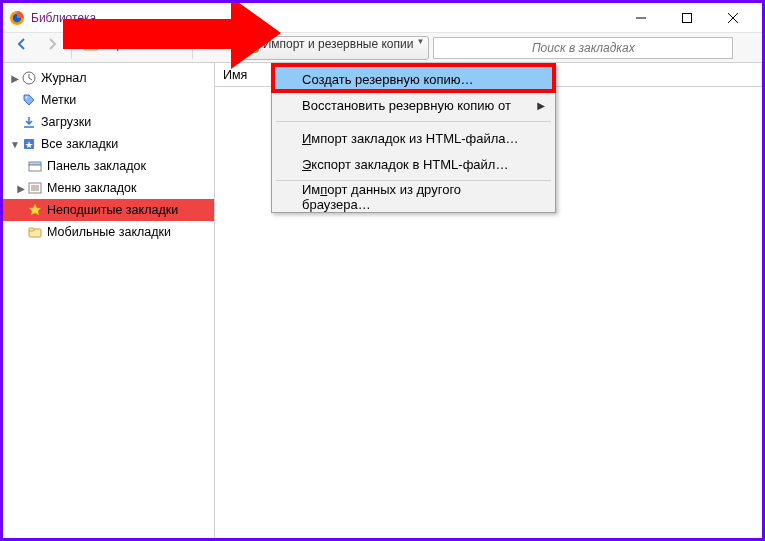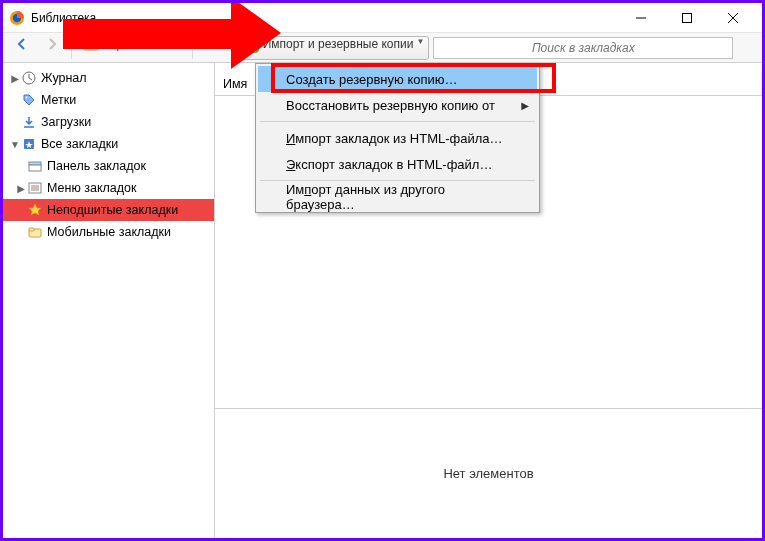--- a/index.html
+++ b/index.html
@@ -1,49 +1,49 @@
 <!DOCTYPE html>
 <html><head>
 <meta charset="utf-8">
 <style>
   * { box-sizing: border-box; margin: 0; padding: 0; font-family: "Segoe UI", Tahoma, sans-serif; }
   body { background: #f0f0f0; }
   .outer { width: 765px; height: 541px; background: #fff; border: 3px solid #6a00ff; position: relative; overflow: hidden; }
   .window { width: 100%; height: 100%; background: #fff; display: flex; flex-direction: column; }
   .titlebar { height: 30px; display: flex; align-items: center; padding: 0 6px; background: #fff; border-bottom: 1px solid #e5e5e5; }
   .titlebar .ff-icon { width: 16px; height: 16px; margin-right: 6px; }
-  .title { font-size: 12px; color: #000000; }
+  .title { font-size: 12px; color: #701a75; }
   .win-controls { margin-left: auto; display: flex; }
   .win-btn { width: 46px; height: 30px; display: flex; align-items: center; justify-content: center; color: #333; }
 
   .toolbar { height: 30px; display: flex; align-items: center; padding: 2px 6px; gap: 4px; border-bottom: 1px solid #d0d0d0; background: #f7f7f7; position: relative; }
   .tb-btn { height: 24px; display: flex; align-items: flex-start; padding: 0 4px; border: 1px solid transparent; border-radius: 3px; font-size: 12px; color: #333; }
   .tb-btn.icon-only { width: 26px; justify-content: center; }
   .tb-sep { width: 1px; height: 22px; background: #d9d9d9; margin: 0 2px; }
   .dropdown-caret { margin-left: 3px; font-size: 8px; color: #555; }
   .tb-search { flex: 1; max-width: 300px; }
   .tb-search input { width: 100%; height: 22px; font-size: 12px; font-style: italic; color: #888; border: 1px solid #c0c0c0; padding: 0 6px; background: #fff; text-align: center; }
   .tb-import { background: linear-gradient(#fbfbfb,#ececec); border:1px solid #b8b8b8; border-radius:3px; }
 
   .content { flex: 1; display: flex; overflow: hidden; }
   .sidebar { width: 212px; border-right: 1px solid #d0d0d0; background: #fff; padding: 4px 0; font-size: 12.5px; }
   .tree-row { display: flex; align-items: center; height: 22px; padding-left: 6px; white-space: nowrap; }
   .tree-row.selected { background: #ef4444; }
   .tw { width: 12px; display:inline-flex; justify-content:center; color:#666; font-size:10px; }
   .ic { width: 16px; height:16px; margin-right:4px; display:inline-flex; align-items:center; justify-content:center; }
   .indent1 { padding-left: 12px; }
 
-  .maincol { flex:1; display:flex; flex-direction:column;margin-top:9px; }
+  .maincol { flex:1; display:flex; flex-direction:column; }
   .colheads { height: 24px; display:flex; border-bottom:1px solid #d0d0d0; background:#fff; }
   .colh { flex:1; font-size:12.5px; display:flex; align-items:center; padding:0 8px; border-right:1px solid #e8e8e8; }
   .listarea { flex:1; background:#fff; }
   .bottompane { height:130px; border-top:1px solid #d0d0d0; display:flex; align-items:center; justify-content:center; font-size:13px; color:#333; }
 
   
-  .menu { position:absolute; top:60px; left:252px; width:285px; background:#f2f2f2; border:1px solid #a0a0a0; box-shadow:2px 2px 4px rgba(0,0,0,.25); padding:2px; z-index:50; }
+  .menu { position:absolute; top:60px; left:268px; width:285px; background:#f2f2f2; border:1px solid #a0a0a0; box-shadow:2px 2px 4px rgba(0,0,0,.25); padding:2px; z-index:50; }
   .menu-item { height:26px; display:flex; align-items:center; padding:0 26px 0 28px; font-size:13px; color:#000; position:relative; }
   .menu-item.hl { background:#91c9f7; }
   .menu-sep { height:1px; background:#d0d0d0; margin:3px 2px; }
   .menu-sub { position:absolute; right:8px; font-size:10px; color:#333; }
   .acc { text-decoration: underline; }
 
   
   .arrow-overlay { position:absolute; left:60px; top:16px; z-index:60; pointer-events:none; }
   .arrow-body { width:170px; height:30px; background:#ff0000; }
   .arrow-head { width:0; height:0; border-top:36px solid transparent; border-bottom:36px solid transparent; border-left:50px solid #ff0000; position:absolute; left:168px; top:-22px; }
@@ -225,23 +225,20 @@
       <div class="maincol">
         <div class="colheads">
           <div class="colh">
               <span>Имя</span>
             </div>
           <div class="colh">
               <span>Адрес</span>
             </div>
         </div>
         <div class="listarea"></div>
-        <div class="bottompane">
-          <span>Нет элементов</span>
-        </div>
       </div>
     </div>
   </div>
 
   <div class="menu">
     <div class="menu-item hl">
       <span>Создать резервную копию…</span>
     </div>
     <div class="menu-item">
       <span>Восстановить резервную копию от</span>

